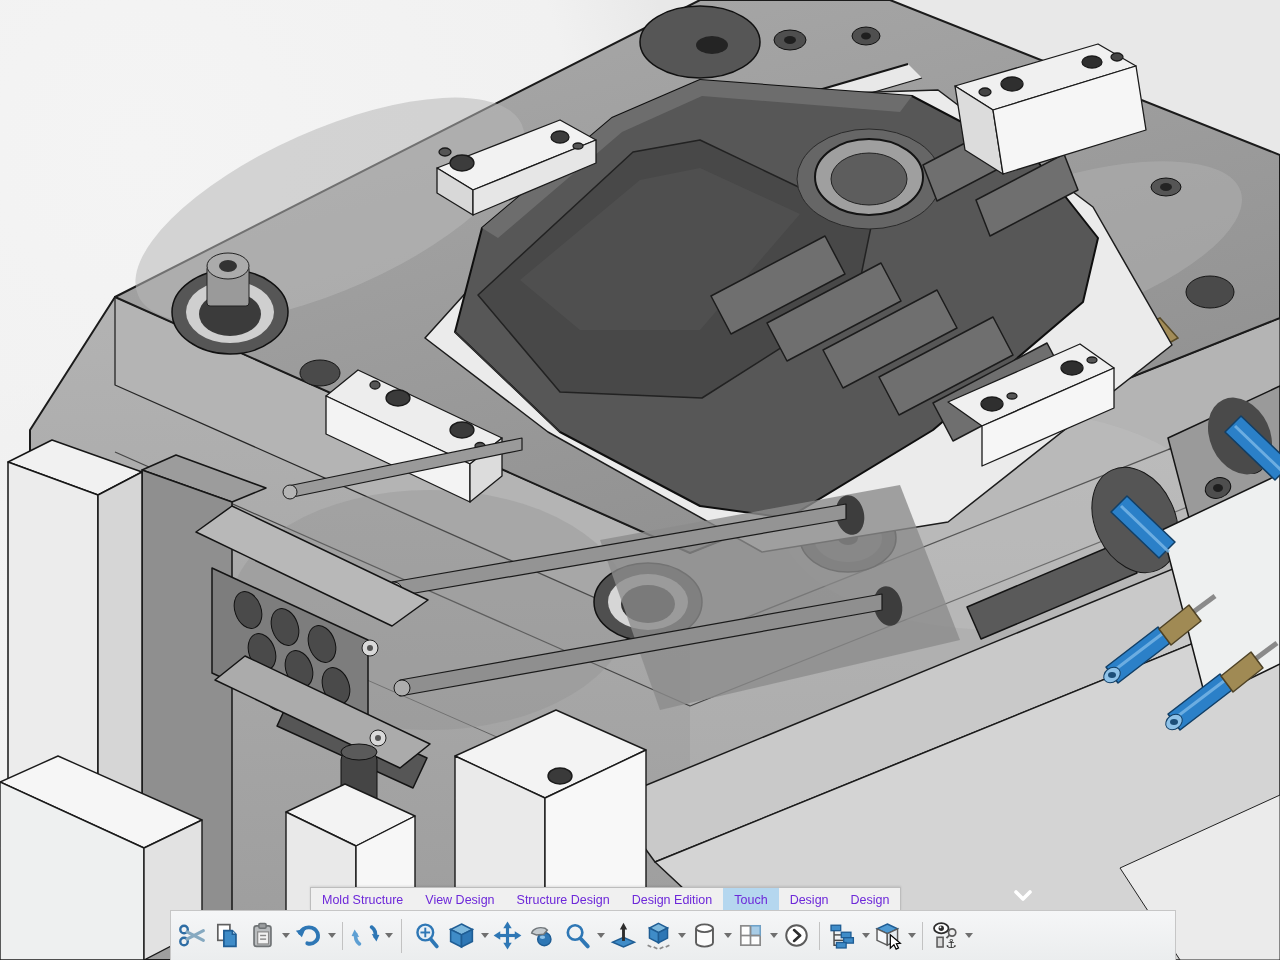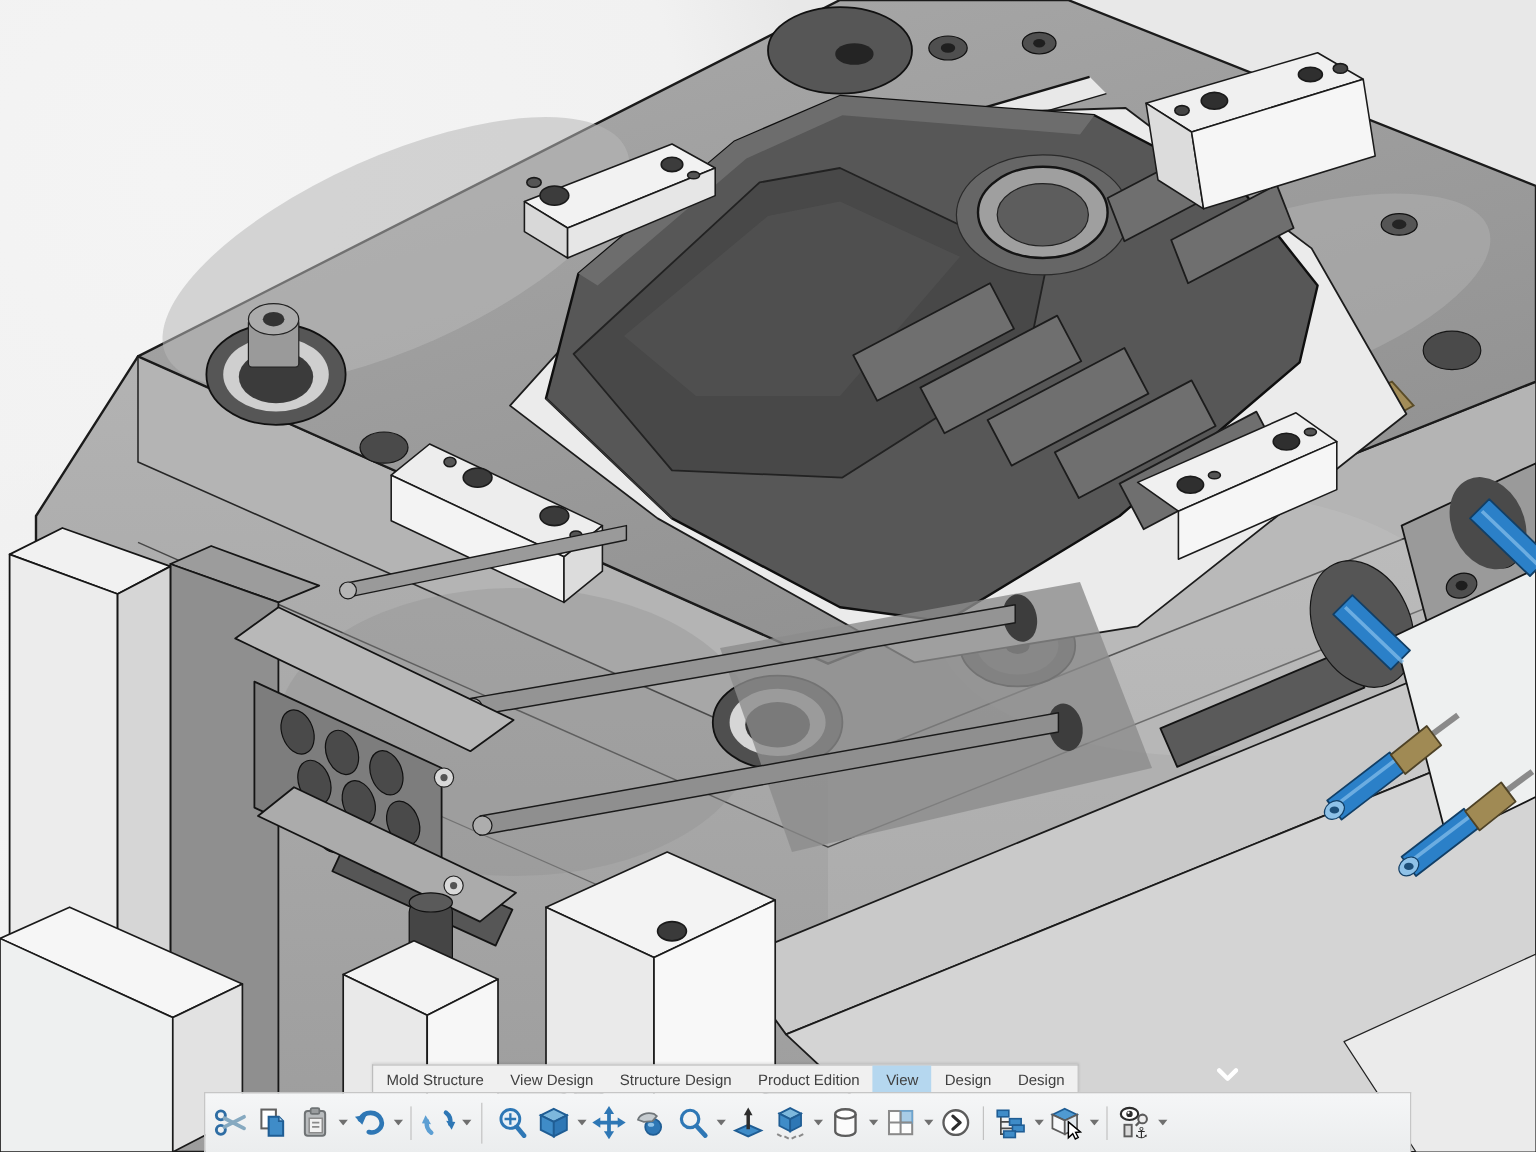--- a/index.html
+++ b/index.html
@@ -4,21 +4,21 @@
 <style>
   html,body{margin:0;padding:0;background:#555}
   .stage{position:relative;width:1280px;height:960px;overflow:hidden;background:#e8e8e8;
          font-family:"Liberation Sans",sans-serif}
   .scene{position:absolute;left:0;top:0;width:1280px;height:960px}
 
   
   .tabbar{position:absolute;left:310px;top:887px;height:23px;background:#f0f0f0;
           border:1px solid #bdbdbd;border-bottom:none;display:flex;align-items:stretch;
           box-shadow:0 -1px 2px rgba(0,0,0,.10)}
-  .tab{display:flex;align-items:center;padding:0 11px;font-size:12.5px;color:#404040;
+  .tab{display:flex;align-items:center;padding:0 11px;font-size:12.5px;color:#6d28d9;
        white-space:nowrap;cursor:default}
   .tab.active{background:#b5d7ef}
   .collapse{position:absolute;left:1008px;top:885px;width:30px;height:22px;
             display:flex;align-items:center;justify-content:center}
 
   
   .toolbar{position:absolute;left:170px;top:910px;width:1006px;height:50px;
            background:linear-gradient(#f5f6f7,#ebedee);border:1px solid #c6c6c6;
            border-bottom:none;box-sizing:border-box;display:flex;align-items:center;
            padding:0 4px}
@@ -266,22 +266,22 @@
       <ellipse cx="1174" cy="722" rx="9" ry="7" fill="#8fc2e8" stroke="#123f66" transform="rotate(-38 1174 722)"></ellipse>
       <ellipse cx="1174" cy="722" rx="4" ry="3" fill="#1d4f79"></ellipse>
     </g>
   </g>
 </svg>
 
 <div class="tabbar">
   <div class="tab">Mold Structure</div>
   <div class="tab">View Design</div>
   <div class="tab">Structure Design</div>
-  <div class="tab">Product Edition</div>
-  <div class="tab active">View</div>
+  <div class="tab">Design Edition</div>
+  <div class="tab active">Touch</div>
   <div class="tab">Design</div>
   <div class="tab">Design</div>
 </div>
 
 <div class="collapse">
   <svg width="18" height="12" viewBox="0 0 18 12">
     <polyline points="2,2 9,9 16,2" fill="none" stroke="#fff" stroke-width="3.6" stroke-linecap="round" stroke-linejoin="round"></polyline>
   </svg>
 </div>
 

